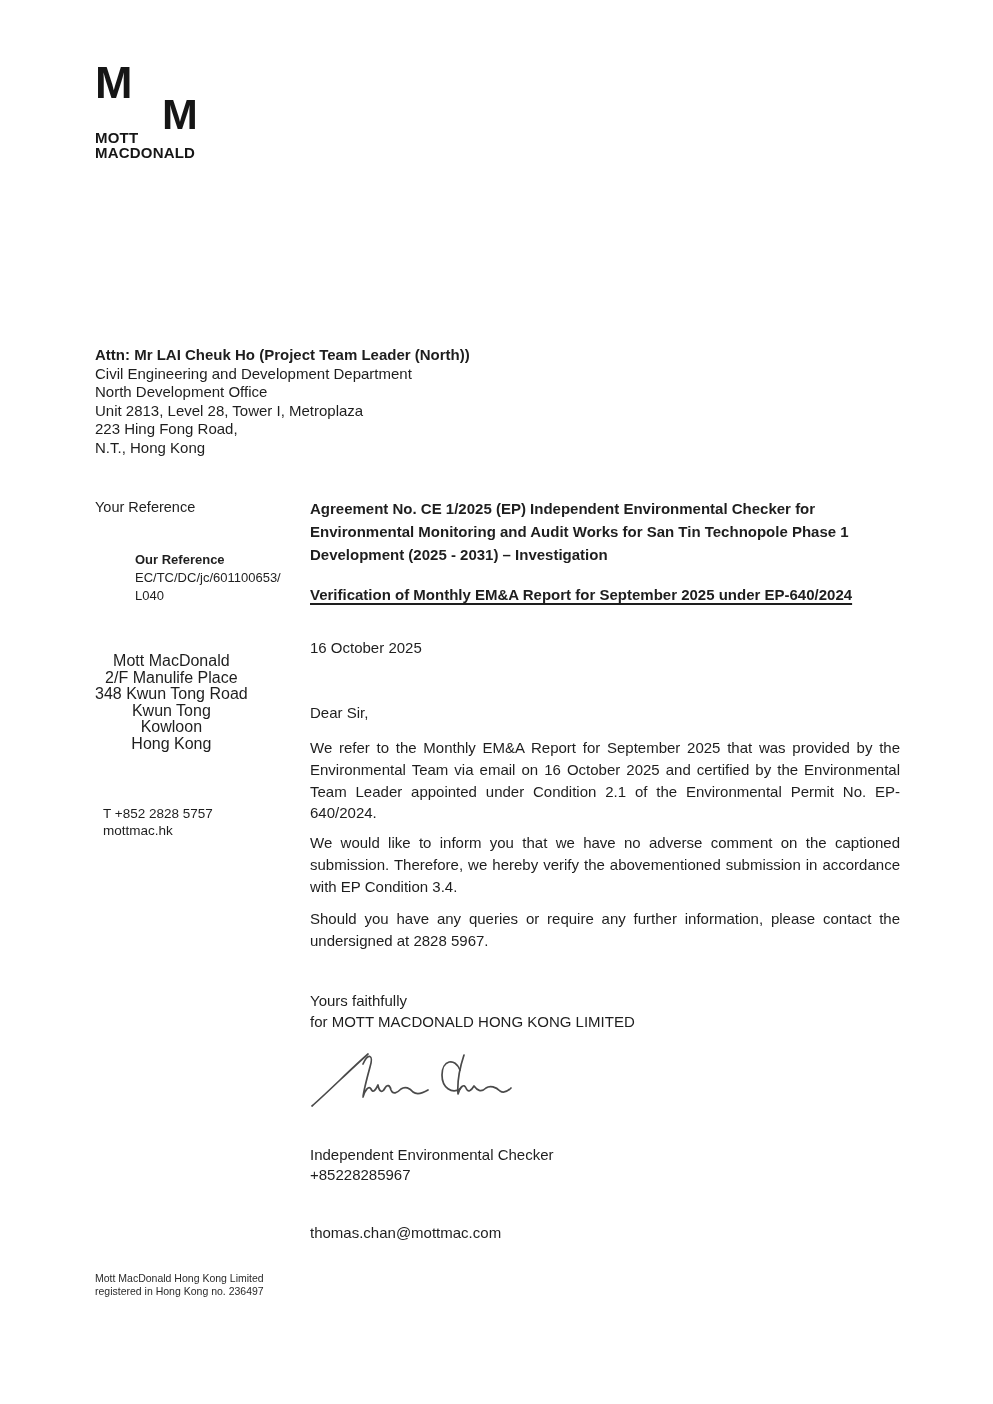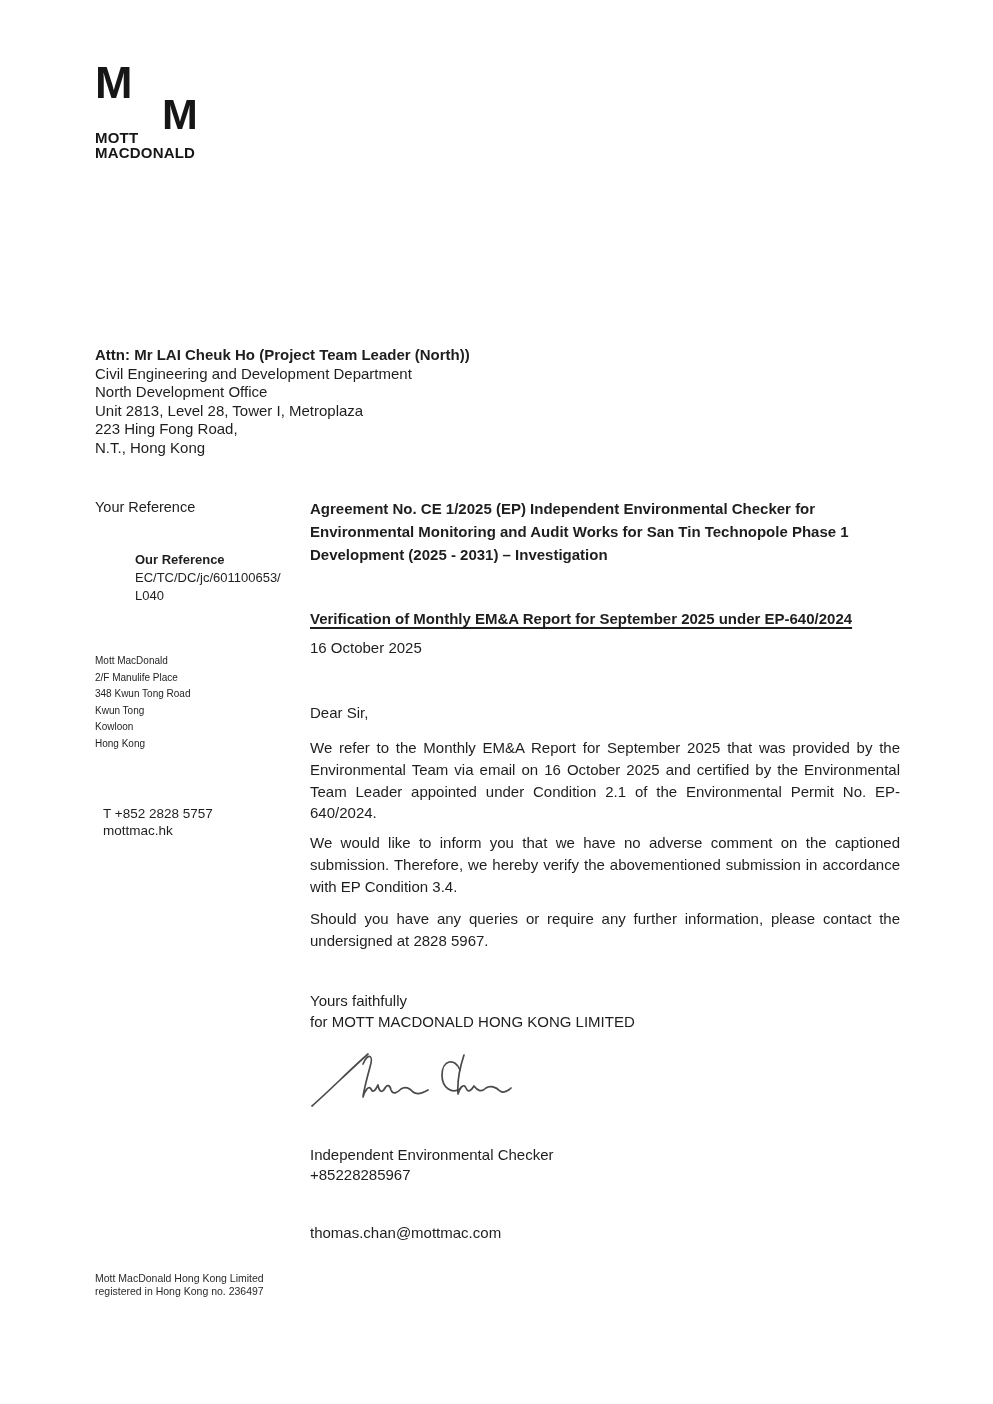--- a/index.html
+++ b/index.html
@@ -20,29 +20,29 @@
   .logo-m2 { position: absolute; left: 67px; top: 33px; font-size: 43px; font-weight: 700; line-height: 1; letter-spacing: -1px; }
   .logo-word { position: absolute; left: 0; top: 71px; font-size: 15px; font-weight: 700; line-height: 14.5px; letter-spacing: 0.2px; }
 
   
   .recipient { position: absolute; left: 95px; top: 346px; font-size: 15px; line-height: 18.6px; }
 
   
   .your-ref { position: absolute; left: 95px; top: 499px; font-size: 14.5px; font-weight: 400; }
   .our-ref { position: absolute; left: 95px; top: 551px; font-size: 13px; line-height: 18px; margin-left: 40px; }
   .our-ref .label { font-weight: 700; }
-  .sender-address { position: absolute; left: 95px; top: 653px; font-size: 10px; line-height: 16.6px; }
+  .sender-address { position: absolute; left: 95px; top: 653px; font-size: 16px; line-height: 16.6px; text-align: center; }
   .sender-contact { position: absolute; left: 95px; top: 806px; font-size: 13.5px; line-height: 16.6px; margin-left: 8px; }
 
   
   .rcol { position: absolute; left: 310px; width: 590px; }
   .subject { top: 497px; font-size: 15px; font-weight: 700; line-height: 23px; }
   .verify-title {
     top: 583px; font-size: 15px; font-weight: 700; line-height: 23.5px;
-    text-decoration: underline; text-decoration-thickness: 1.5px; text-underline-offset: 3px; margin-top: 24px;
+    text-decoration: underline; text-decoration-thickness: 1.5px; text-underline-offset: 3px;
   }
   .date { top: 639px; font-size: 15px; }
   .salutation { top: 704px; font-size: 15px; }
   .para { font-size: 15px; line-height: 21.8px; text-align: justify; }
   .para-1 { top: 737px; }
   .para-2 { top: 832px; }
   .para-3 { top: 908px; }
   .closing { top: 990px; font-size: 15px; line-height: 21px; }
   .signature-svg { position: absolute; left: 308px; top: 1048px; }
   .signatory { top: 1145px; font-size: 15px; line-height: 20px; }

